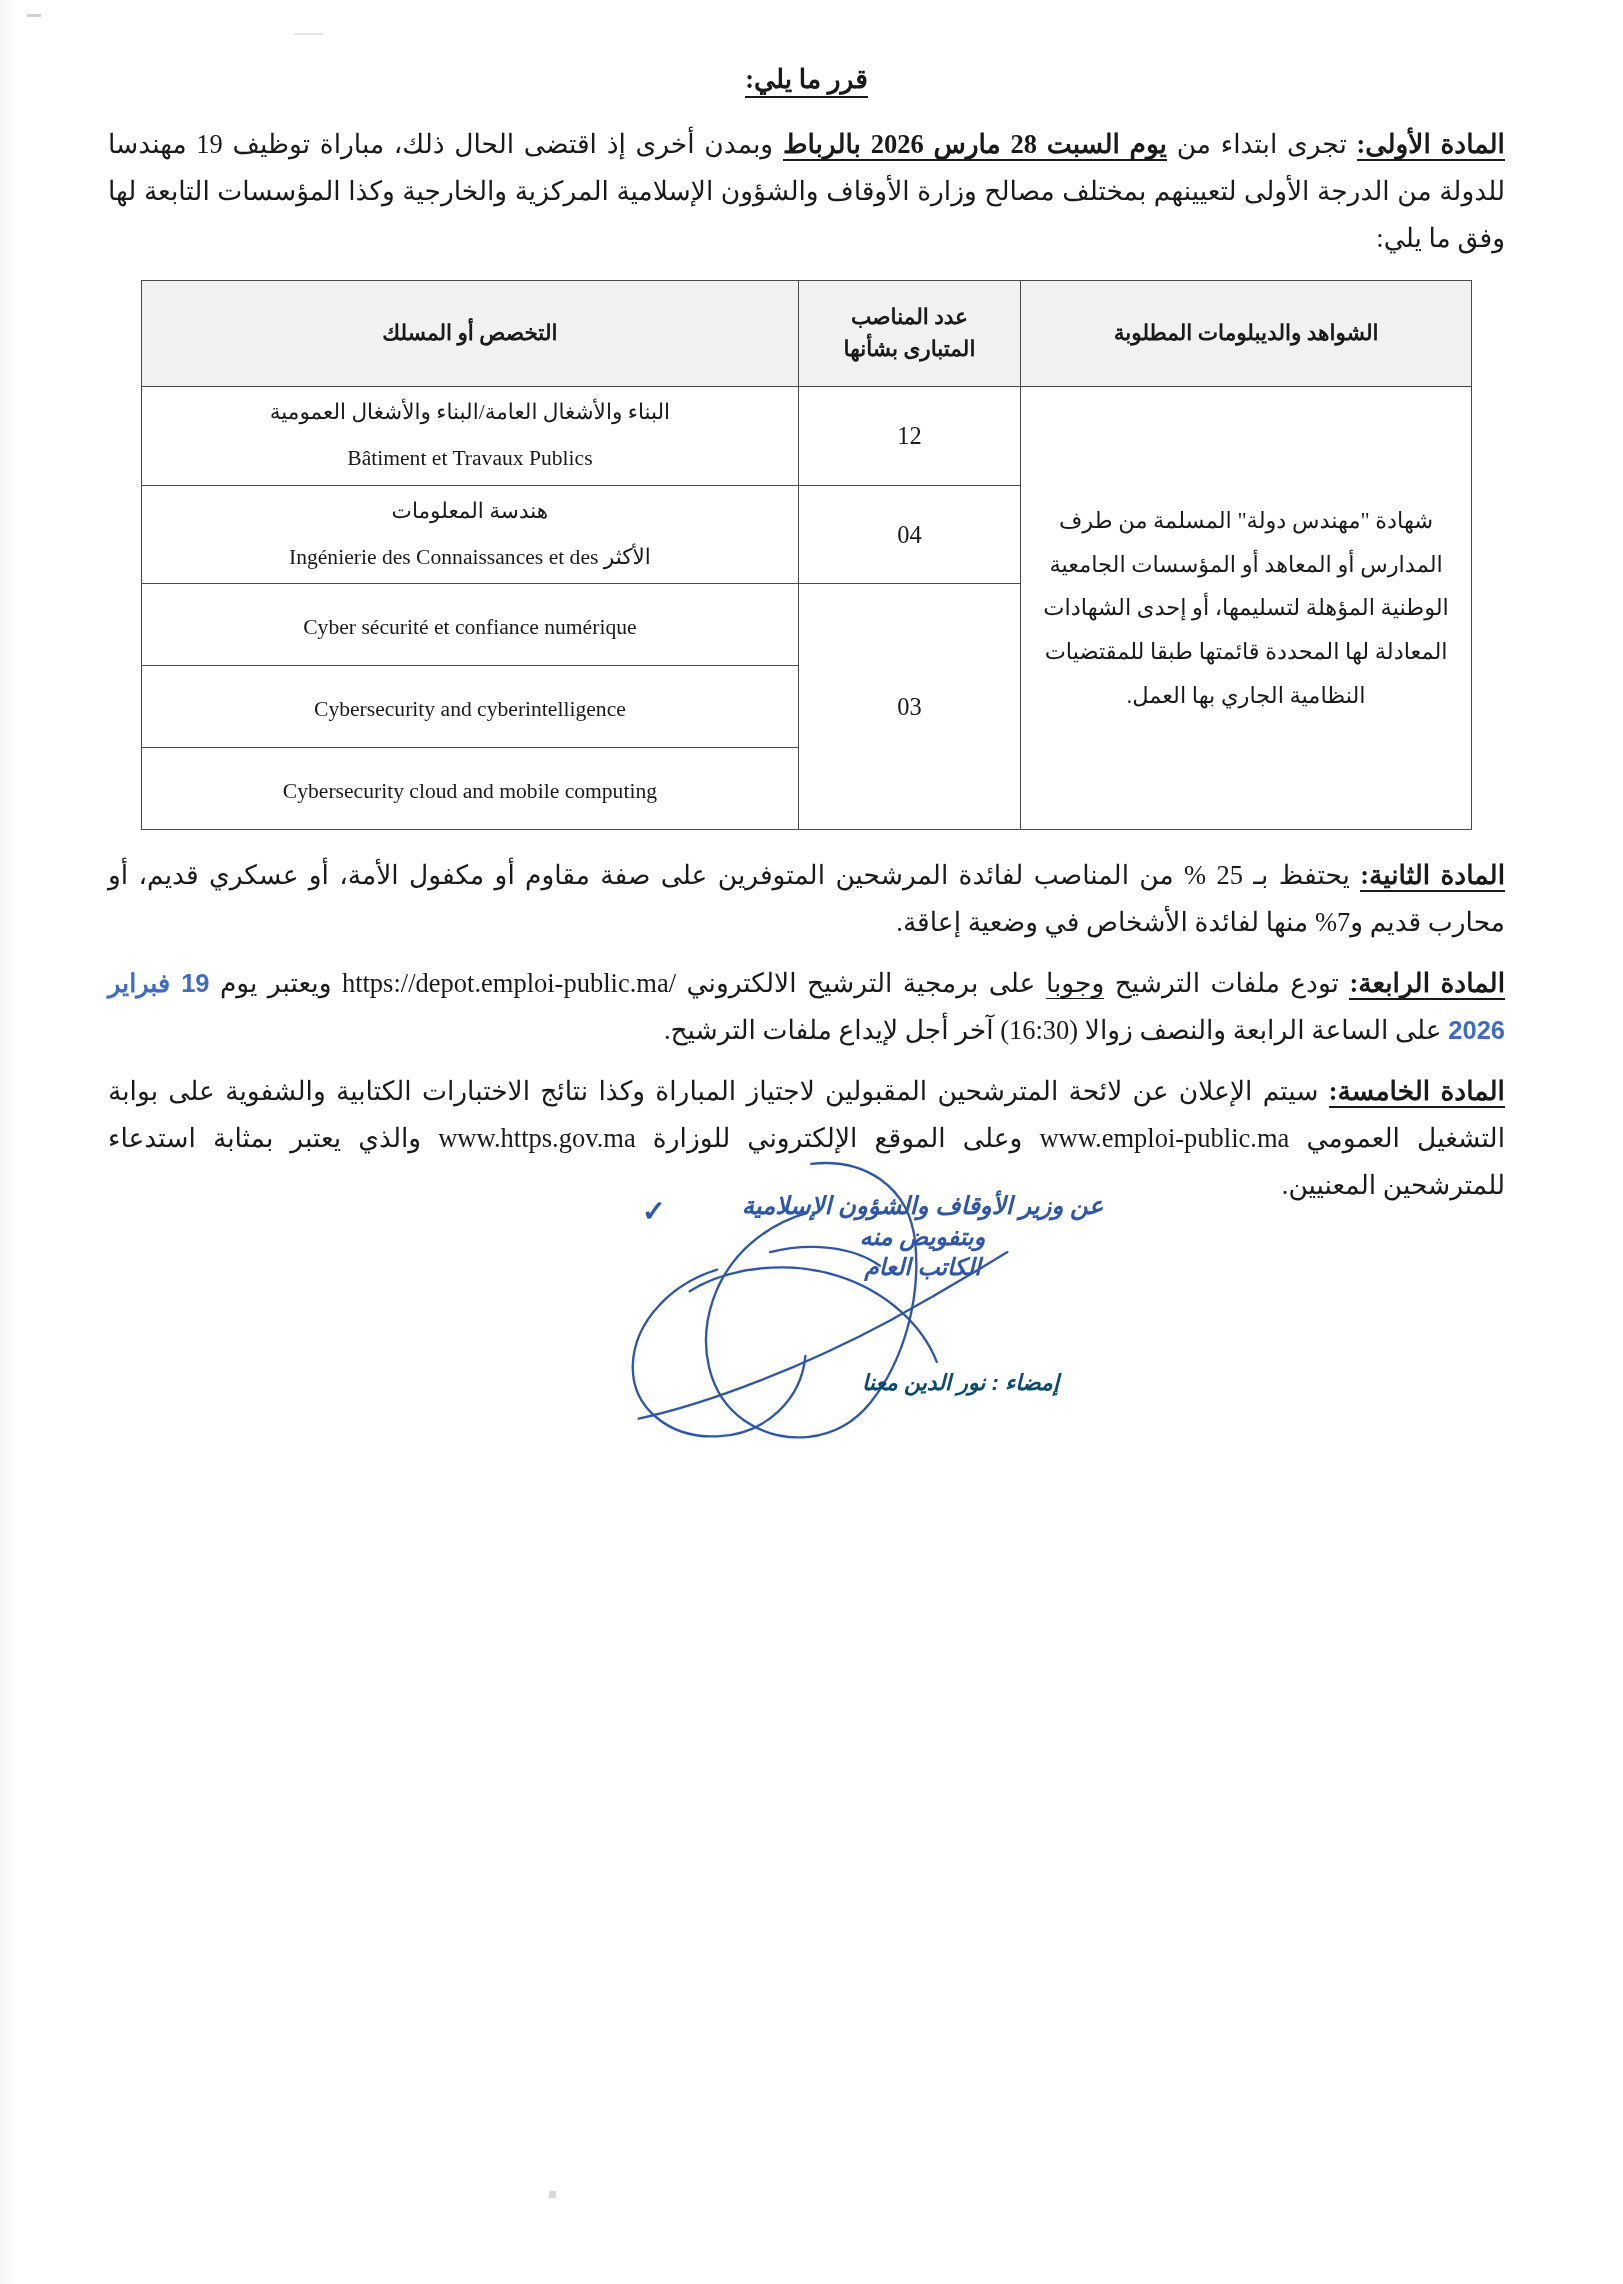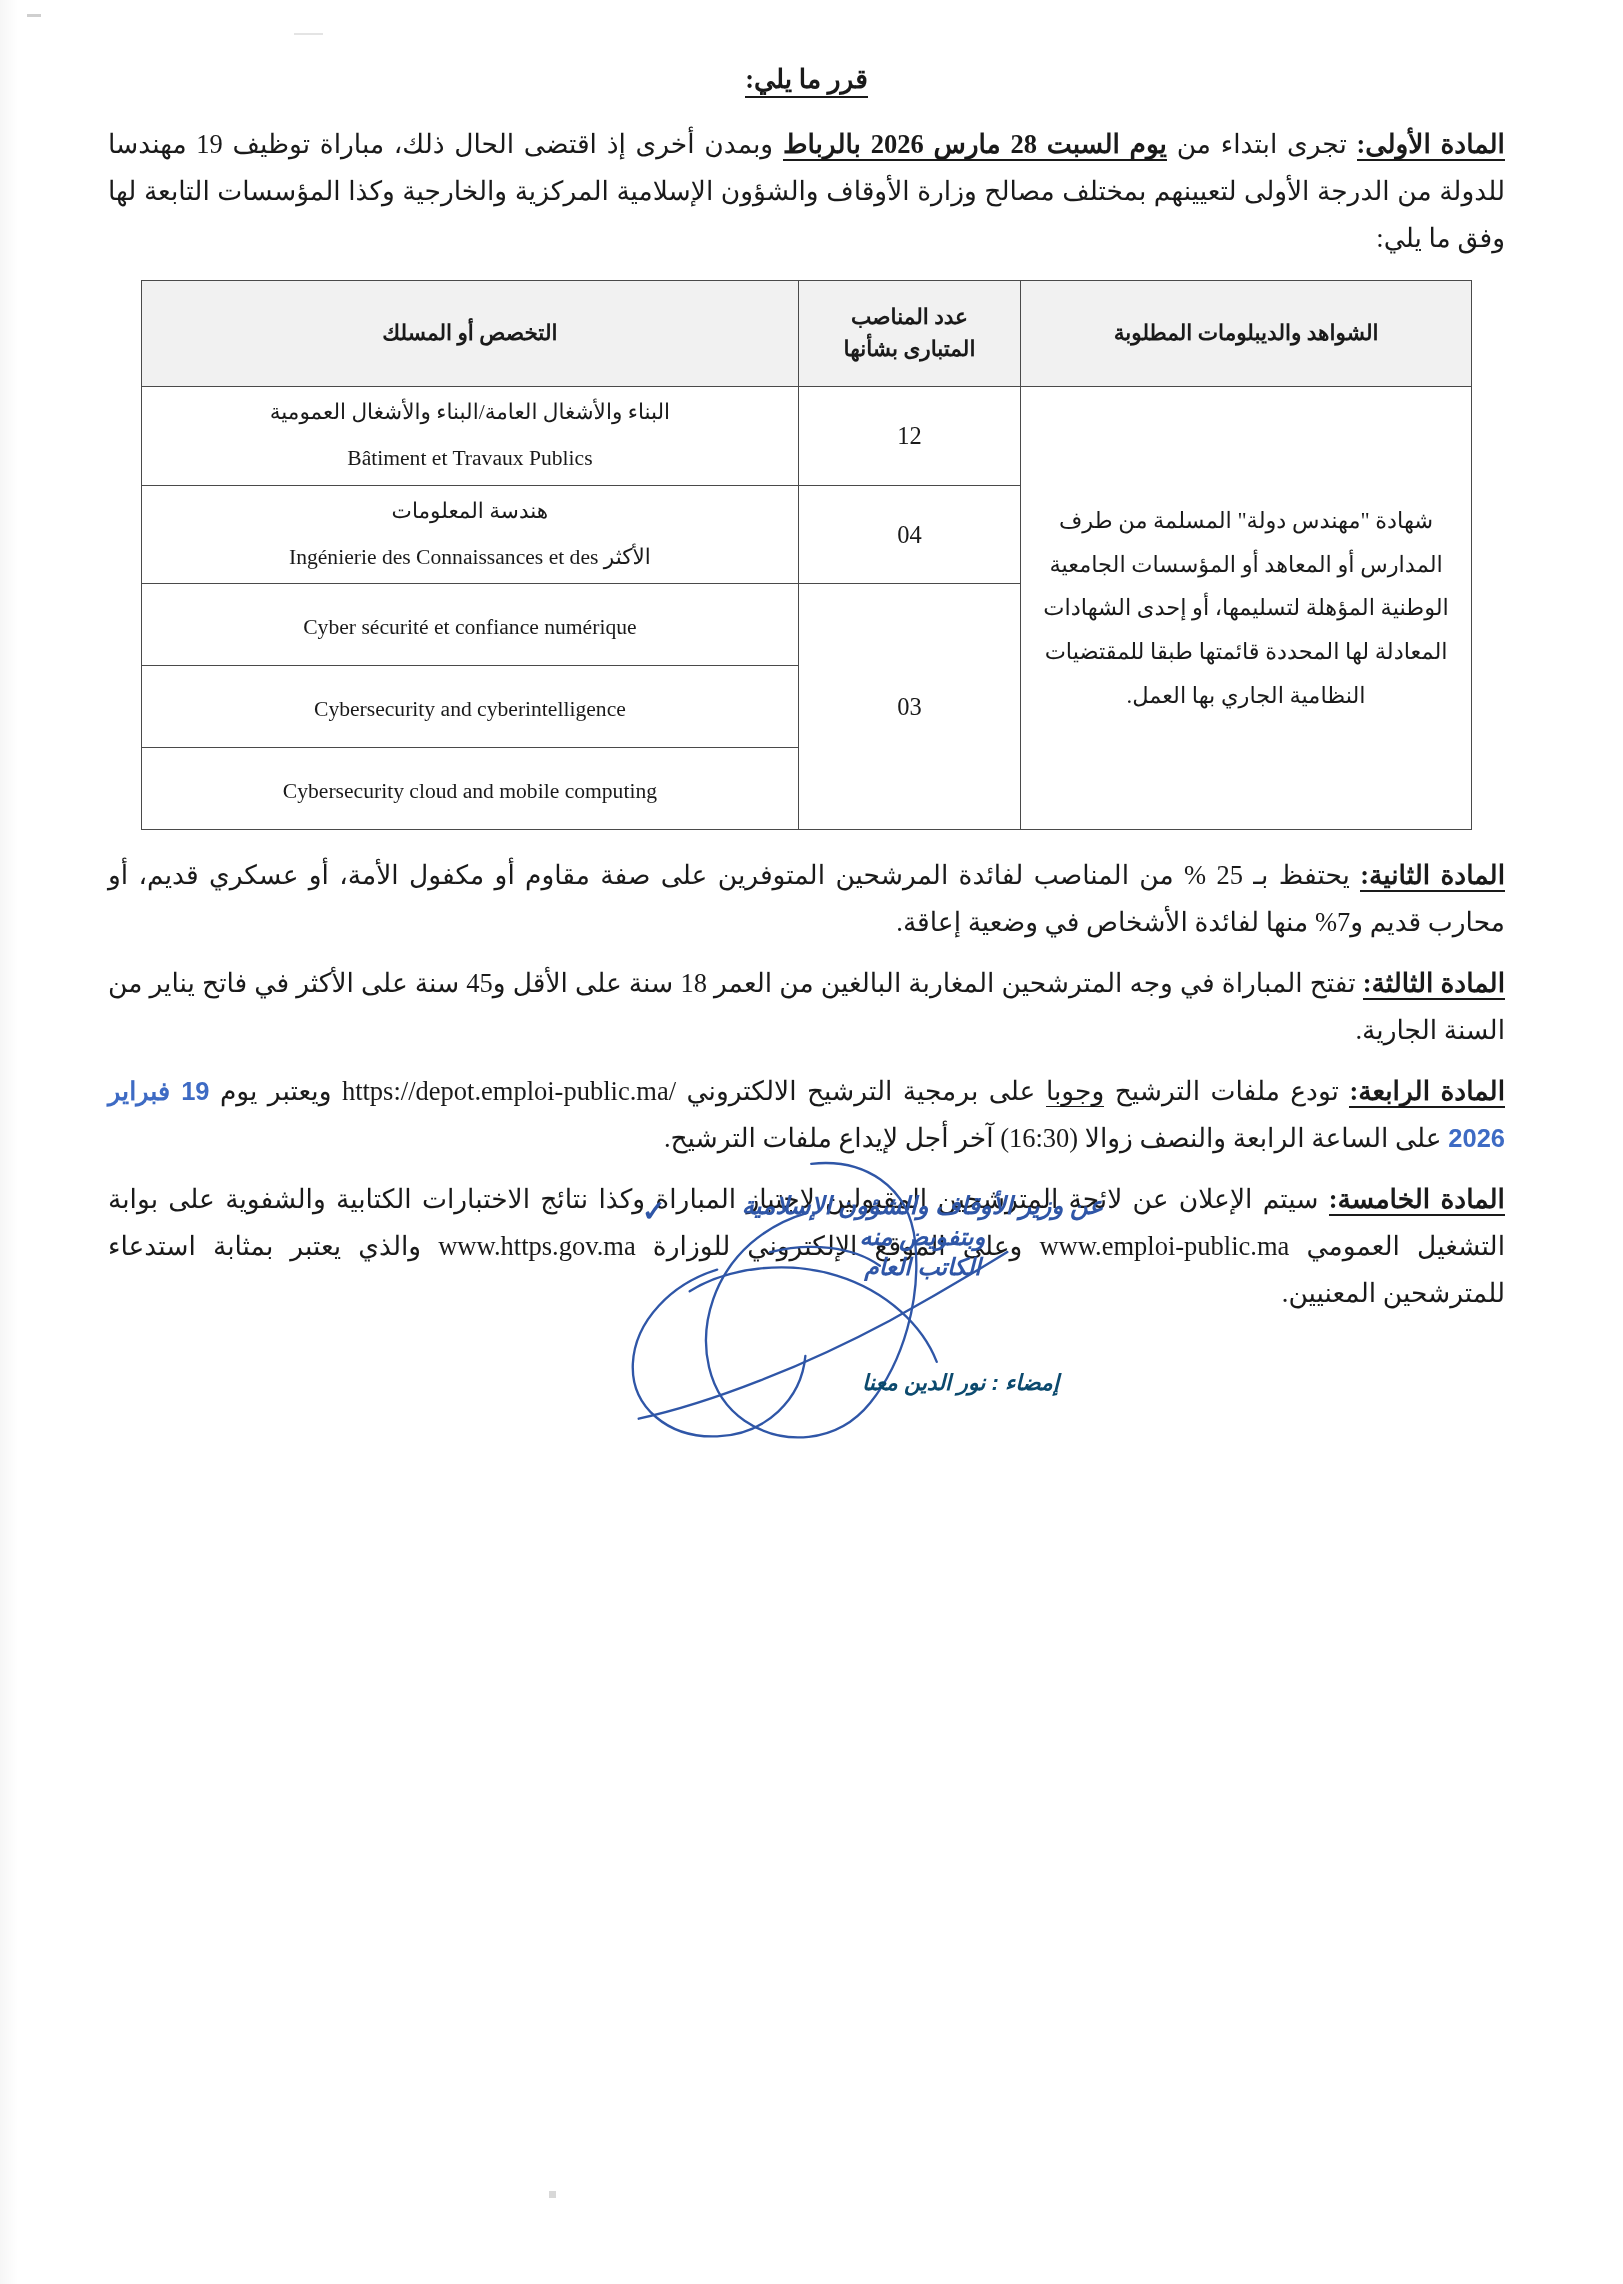--- a/index.html
+++ b/index.html
@@ -269,23 +269,20 @@
             </td>
           </tr>
         </tbody>
       </table>
     </div>
 
     <p class="para">
       <span class="art-label">المادة الثانية:</span><span> يحتفظ بـ 25 % من المناصب لفائدة المرشحين المتوفرين على صفة مقاوم أو مكفول الأمة، أو عسكري قديم، أو محارب قديم و7% منها لفائدة الأشخاص في وضعية إعاقة.</span>
     </p>
 
-    <p class="para">
-      <span class="art-label">المادة الثالثة:</span><span> تفتح المباراة في وجه المترشحين المغاربة البالغين من العمر 18 سنة على الأقل و45 سنة على الأكثر في فاتح يناير من السنة الجارية.</span>
-    </p>
 
     <p class="para">
       <span class="art-label">المادة الرابعة:</span><span> تودع ملفات الترشيح </span><span class="ul-thin">وجوبا</span><span> على برمجية الترشيح الالكتروني </span><span class="ltr">https://depot.emploi-public.ma/</span><span> ويعتبر يوم </span><span class="date-blue">19 فبراير 2026</span><span> على الساعة الرابعة والنصف زوالا (16:30) آخر أجل لإيداع ملفات الترشيح.</span>
     </p>
 
     <p class="para">
       <span class="art-label">المادة الخامسة:</span><span> سيتم الإعلان عن لائحة المترشحين المقبولين لاجتياز المباراة وكذا نتائج الاختبارات الكتابية والشفوية على بوابة التشغيل العمومي </span><span class="ltr">www.emploi-public.ma</span><span> وعلى الموقع الإلكتروني للوزارة </span><span class="ltr">www.https.gov.ma</span><span> والذي يعتبر بمثابة استدعاء للمترشحين المعنيين.</span>
     </p>
 
   </div>

